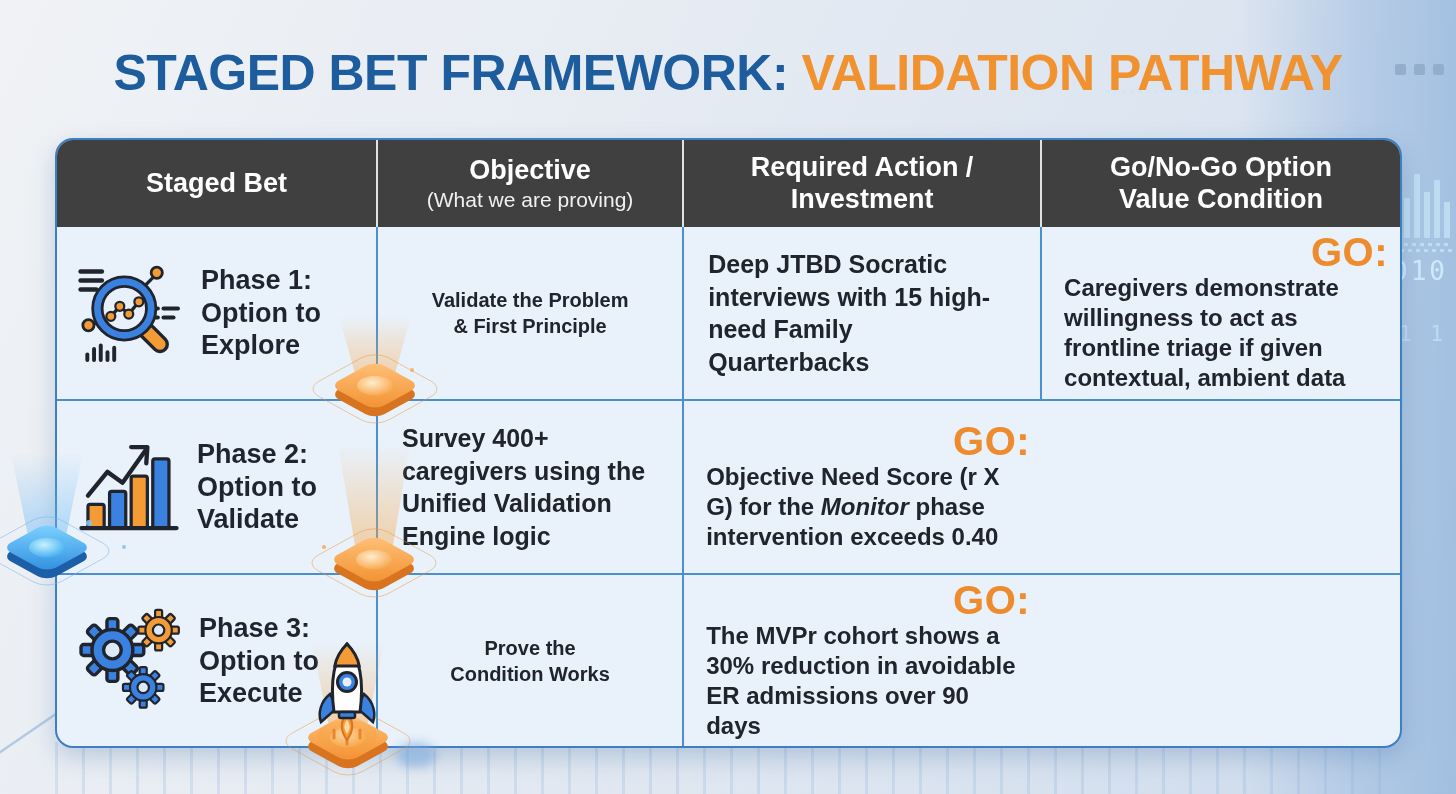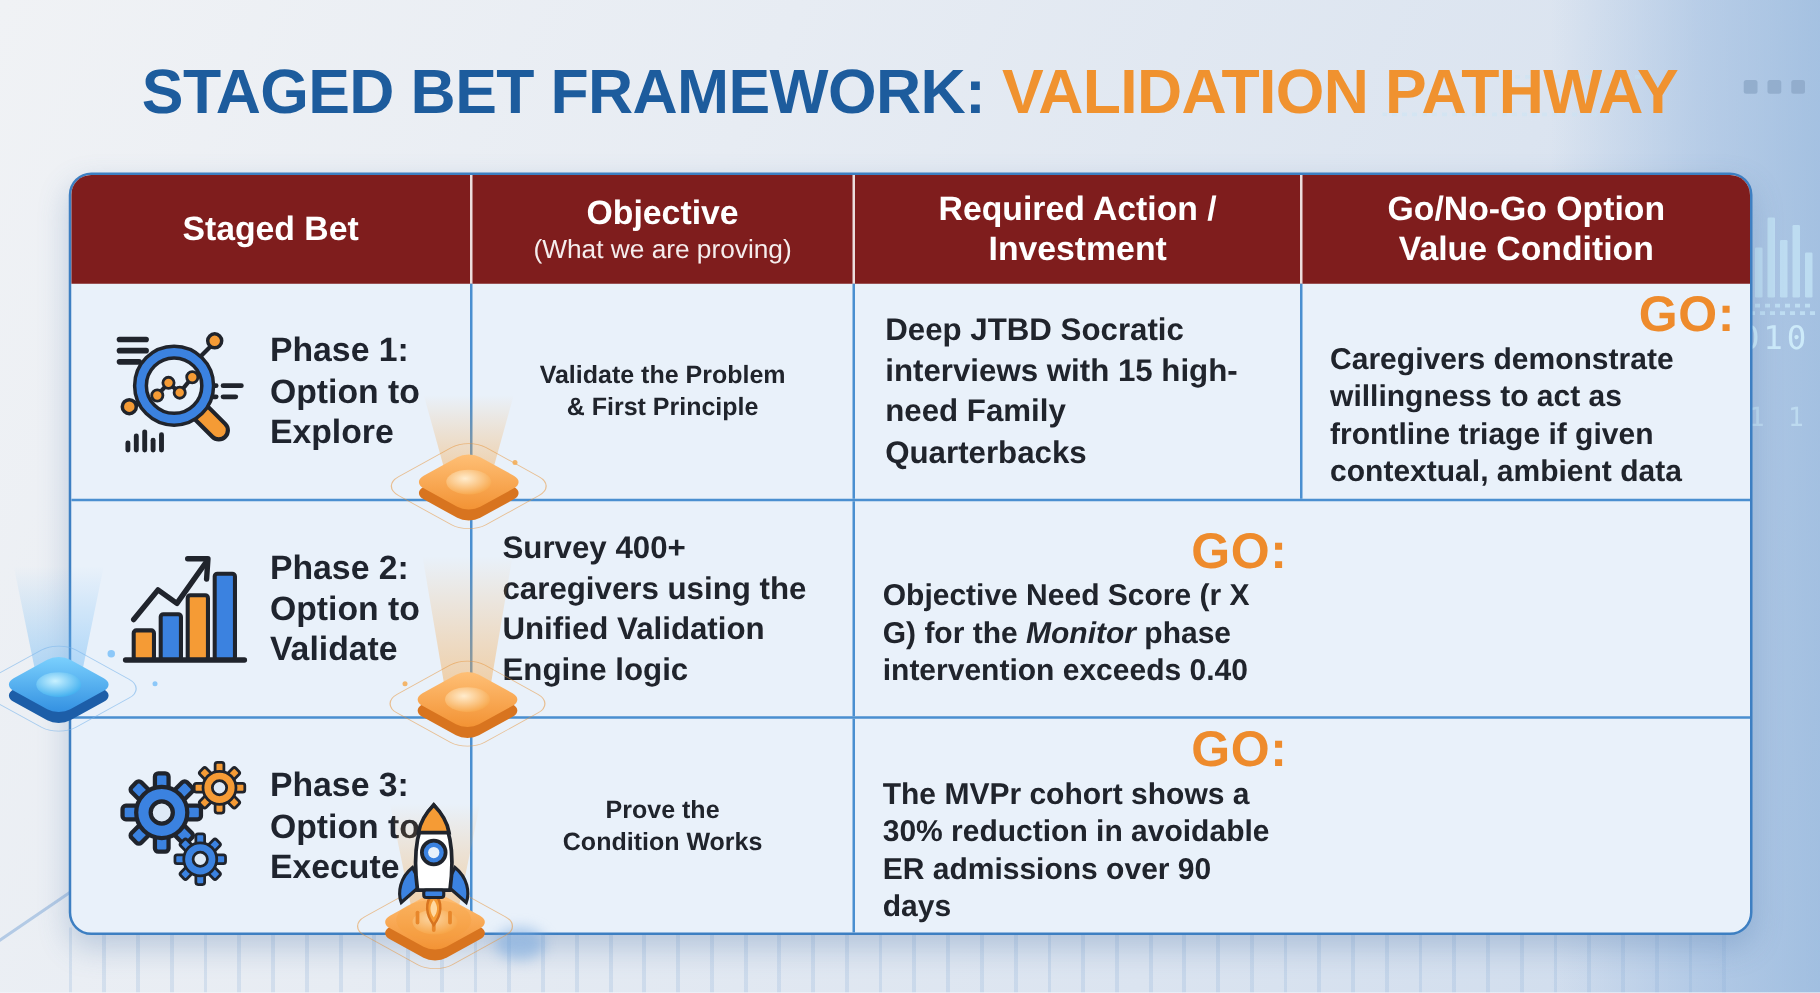--- a/index.html
+++ b/index.html
@@ -31,32 +31,32 @@
   
   .title { position:absolute; top:44px; left:0; width:100%; text-align:center;
     font-size:50px; font-weight:800; letter-spacing:-.5px; white-space:nowrap; z-index:1; }
   .title .t1 { color:#1d5c9d; }
   .title .t2 { color:#f0922f; }
 
   
   .frame { position:absolute; left:55px; top:138px; width:1347px; height:610px;
     border:2px solid #3d7fc2; border-radius:18px; overflow:hidden; z-index:1;
     background:#e9f1fa; box-shadow:0 10px 24px rgba(70,110,165,.28); }
-  .thead { display:grid; grid-template-columns:23.9% 22.8% 26.65% 26.65%; height:87px; background:#7f1d1d; }
+  .thead { display:grid; grid-template-columns:23.9% 22.8% 26.65% 26.65%; height:87px; background:#404040; }
   .th { display:flex; flex-direction:column; align-items:center; justify-content:center;
     color:#fff; text-align:center; border-right:2px solid rgba(255,255,255,.85); padding:0 8px; }
   .th:last-child { border-right:none;border-radius:21px; }
   .th .h-main { font-size:27px; font-weight:700; line-height:1.18; max-width:260px; }
   .th.th4 .h-main { max-width:250px; }
   .th .h-sub { font-size:21px; font-weight:400; color:rgba(255,255,255,.92); line-height:1.15; margin-top:2px; }
   .trow { display:grid; grid-template-columns:23.9% 22.8% 26.65% 26.65%; height:174px; border-top:2px solid #4a8fd0; }
   .trow.r1 { border-top:none; height:172px; }
   .c { display:flex; align-items:center; border-right:2px solid #4a8fd0; min-width:0; }
   .c:last-child { border-right:none; }
-  .c1 { padding-left:18px; gap:14px;justify-content:flex-end; }
+  .c1 { padding-left:18px; gap:14px; }
   .c2 { justify-content:center; text-align:center; }
   .c3 { padding:0 24px; }
   .c4 { flex-direction:column; align-items:flex-end; justify-content:center; padding:0 12px 0 22px; }
   .phase-text { font-size:27px; font-weight:700; line-height:1.2; color:#1f242e; }
   .phase-text .opt { max-width:160px; }
   .objective { font-size:20px; font-weight:600; line-height:1.3; color:#20242c; }
   .action { font-size:25px; font-weight:600; line-height:1.3; color:#20242c; max-width:325px; }
   .go { font-size:40px; font-weight:800; color:#ee8b2c; line-height:.95; letter-spacing:.5px; }
   .condition { font-size:24px; font-weight:600; line-height:1.25; color:#20242c; max-width:338px; margin-top:2px; }
   .row-icon { flex:0 0 auto; }

